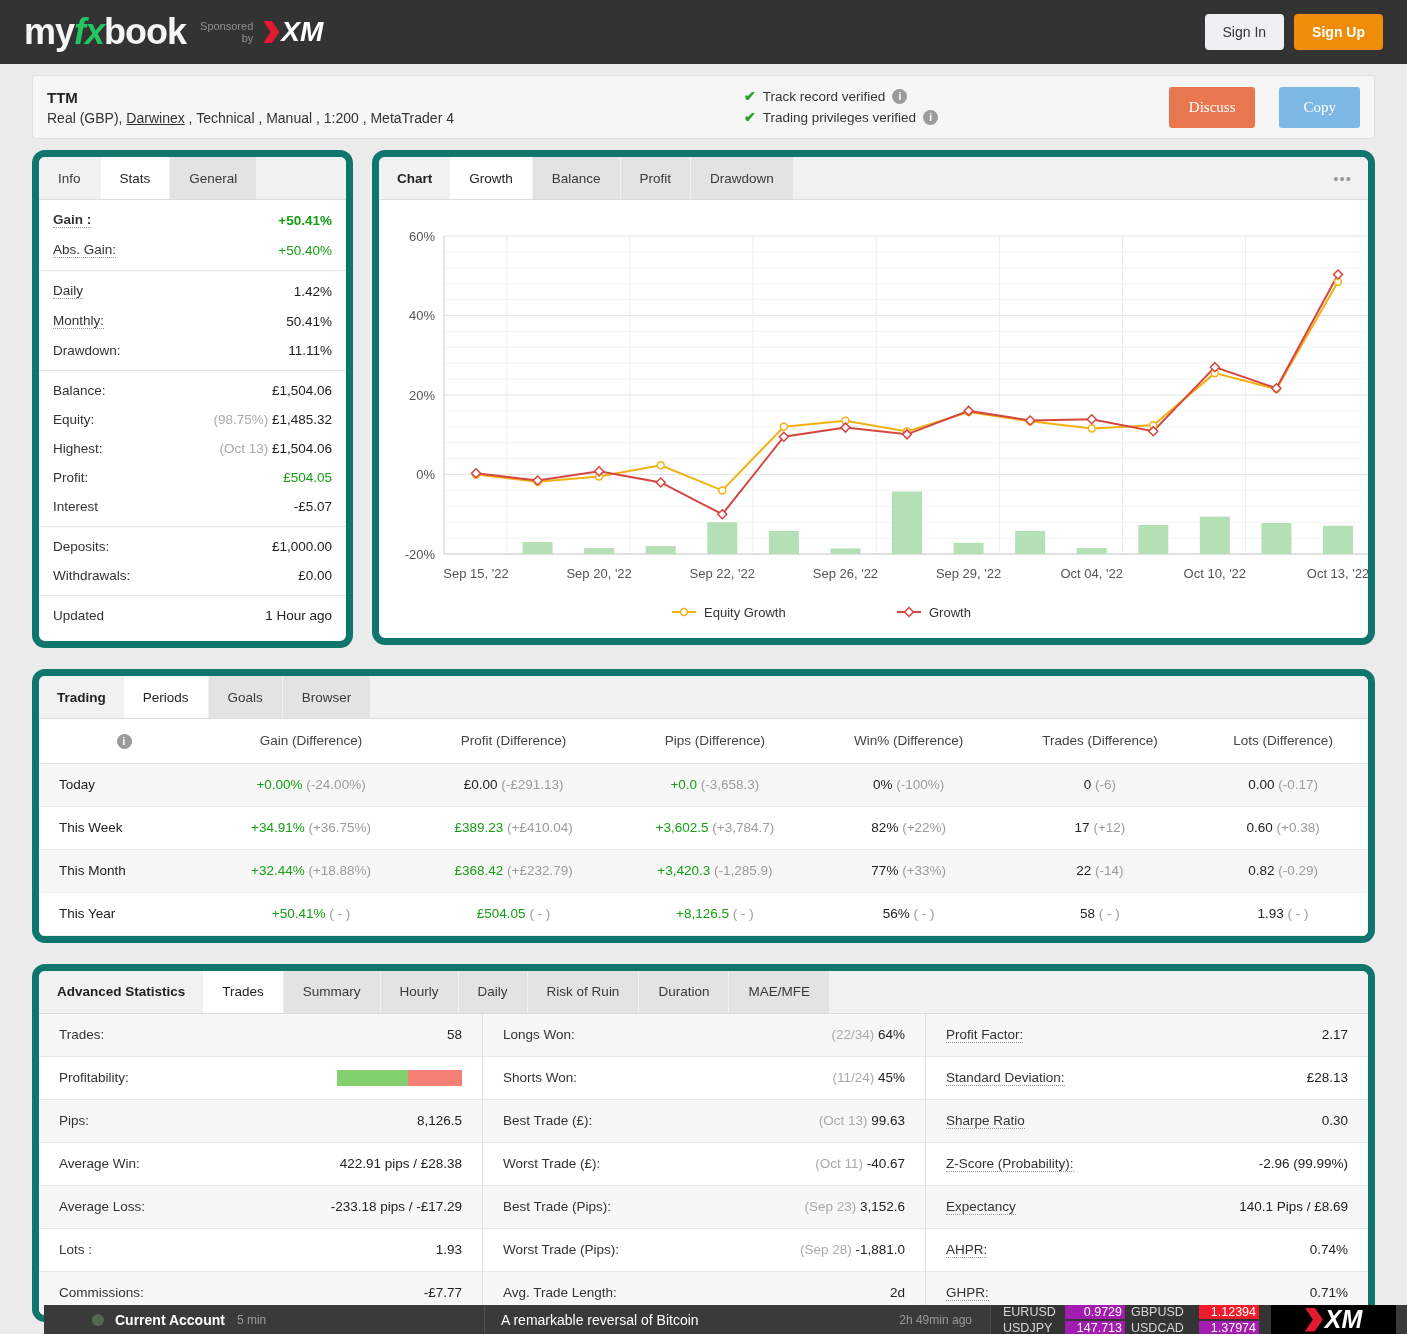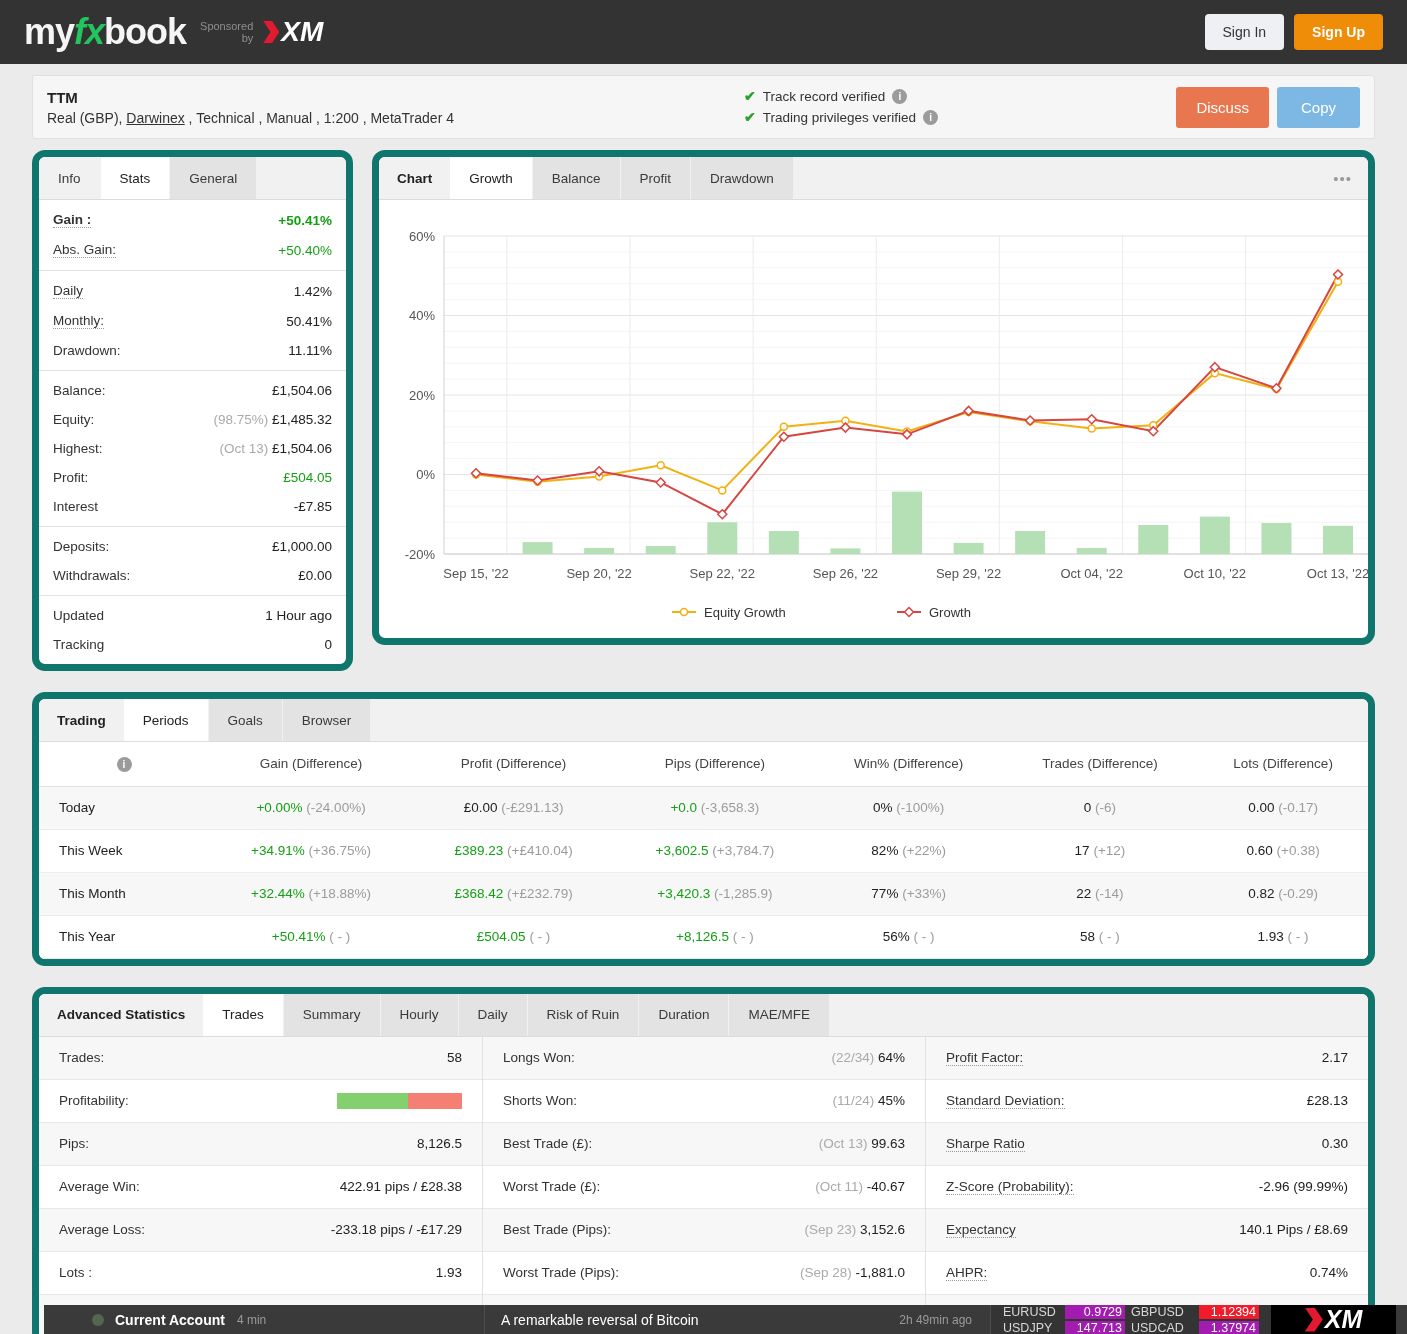--- a/index.html
+++ b/index.html
@@ -25,21 +25,21 @@
   .acct-header { margin:11px 32px 0; height:64px; background:#f6f6f6; border:1px solid #e0e0e0; border-radius:3px;
     display:flex; align-items:center; padding:0 14px; }
   .acct-title { font-size:15px; font-weight:bold; color:#222; margin-bottom:4px; }
   .acct-sub { font-size:14px; color:#333; }
   .acct-sub a { color:#333; text-decoration:underline; cursor:pointer; }
   .acct-verify { margin-left:290px; }
   .v-row { display:flex; align-items:center; gap:7px; line-height:21px; font-size:13.5px; }
   .check { color:#2ca02c; font-size:14px; font-weight:bold; }
   .info-i { display:inline-flex; width:15px; height:15px; border-radius:50%; background:#9b9b9b; color:#fff;
     font-size:10px; font-weight:bold; align-items:center; justify-content:center; cursor:pointer; }
-  .acct-actions { margin-left:auto; display:flex; gap:8px; }
+  .acct-actions { margin-left:auto; display:flex; gap:24px;font-family:Liberation Serif, serif; }
   .btn-discuss { background:#e8764e; color:#fff; border:none; border-radius:3px; padding:12px 20px; font-size:15px; font-family:inherit; cursor:pointer; }
   .btn-copy { background:#7db7e3; color:#fff; border:none; border-radius:3px; padding:12px 24px; font-size:15px; font-family:inherit; cursor:pointer; }
   
   .main-row { display:flex; gap:19px; margin:11px 32px 0; align-items:flex-start; }
   .card { background:#fff; border:7px solid #0f766e; border-radius:13px; overflow:hidden; }
   .tabbar { display:flex; align-items:stretch; background:#f1f1f1; border-bottom:1px solid #dcdcdc; height:43px; }
   .panel-title { display:flex; align-items:center; padding:0 18px; font-weight:bold; color:#222; font-size:13.5px; }
   .tab { display:flex; align-items:center; padding:0 19px; background:#e3e3e3; color:#3a3a3a; margin-right:1px;
     font-size:13.5px; cursor:pointer; }
   .tab.active { background:#fff; color:#222; }
@@ -188,41 +188,37 @@
           <div class="stat-row">
             <span class="stat-label">Highest:</span>
             <span class="stat-value "><span class="muted">(Oct 13) </span><span>£1,504.06</span></span>
           </div>
           <div class="stat-row">
             <span class="stat-label">Profit:</span>
             <span class="stat-value green"><span>£504.05</span></span>
           </div>
           <div class="stat-row">
             <span class="stat-label">Interest</span>
-            <span class="stat-value "><span>-£7.85</span></span>
+            <span class="stat-value "><span>-£5.07</span></span>
           </div>
         </div>
         <div class="stat-group">
           <div class="stat-row">
             <span class="stat-label">Deposits:</span>
             <span class="stat-value "><span>£1,000.00</span></span>
           </div>
           <div class="stat-row">
             <span class="stat-label">Withdrawals:</span>
             <span class="stat-value "><span>£0.00</span></span>
           </div>
         </div>
         <div class="stat-group">
           <div class="stat-row">
             <span class="stat-label">Updated</span>
             <span class="stat-value "><span>1 Hour ago</span></span>
-          </div>
-          <div class="stat-row">
-            <span class="stat-label">Tracking</span>
-            <span class="stat-value "><span>0</span></span>
           </div>
         </div>
       </div>
   </div>
 
   <div class="card chart-card">
     <div class="tabbar">
       <span class="panel-title">Chart</span>
       <span id="chart-tabs" style="display:flex;align-items:stretch;">
           <span class="tab active">Growth</span>
@@ -513,21 +509,21 @@
           <span class="adv-value"><span>0.71%</span></span>
         </div>
       </div>
     </div>
 </div>
 
 <div class="ticker">
   <div class="t-left">
     <span class="t-dot"></span>
     <span class="t-acct">Current Account</span>
-    <span class="t-min">4 min</span>
+    <span class="t-min">5 min</span>
   </div>
   <div class="t-news">
     <span class="t-news-text">A remarkable reversal of Bitcoin</span>
     <span class="t-news-time">2h 49min ago</span>
   </div>
   <div class="t-quotes" id="t-quotes">
       <span class="q-sym">EURUSD</span>
       <span class="q-price q-up">0.9729</span>
       <span class="q-sym">GBPUSD</span>
       <span class="q-price q-down">1.12394</span>

